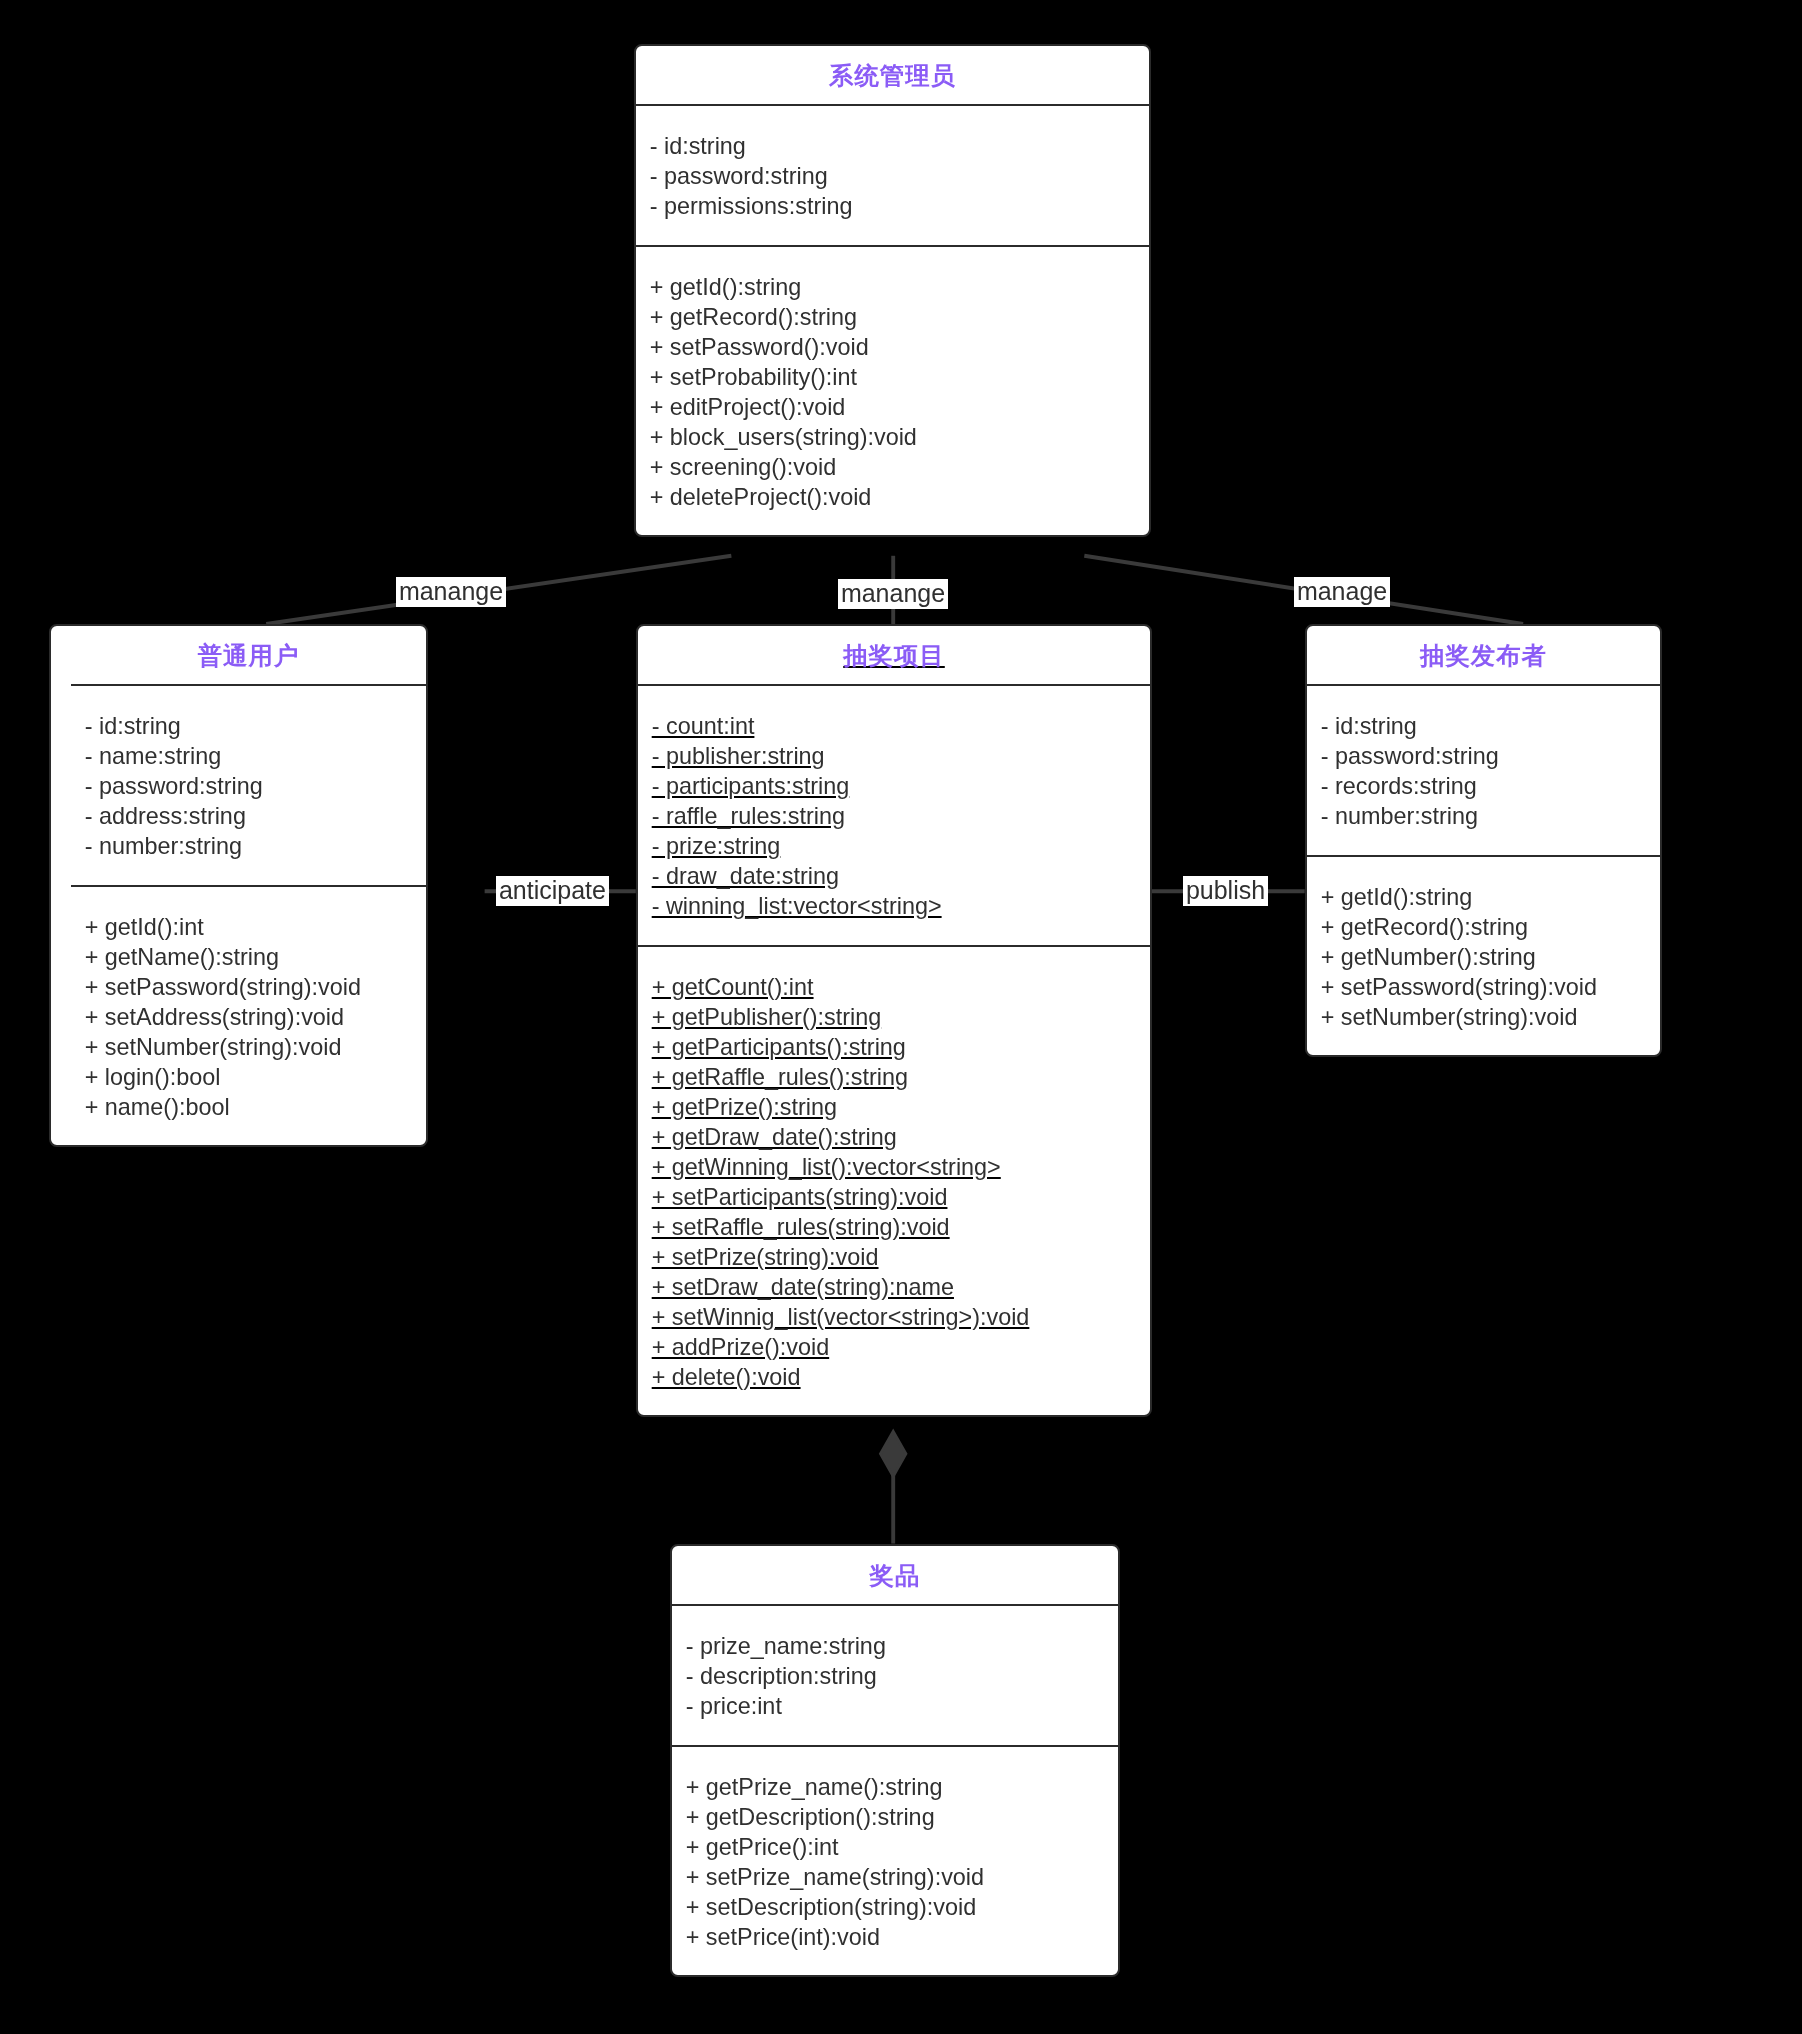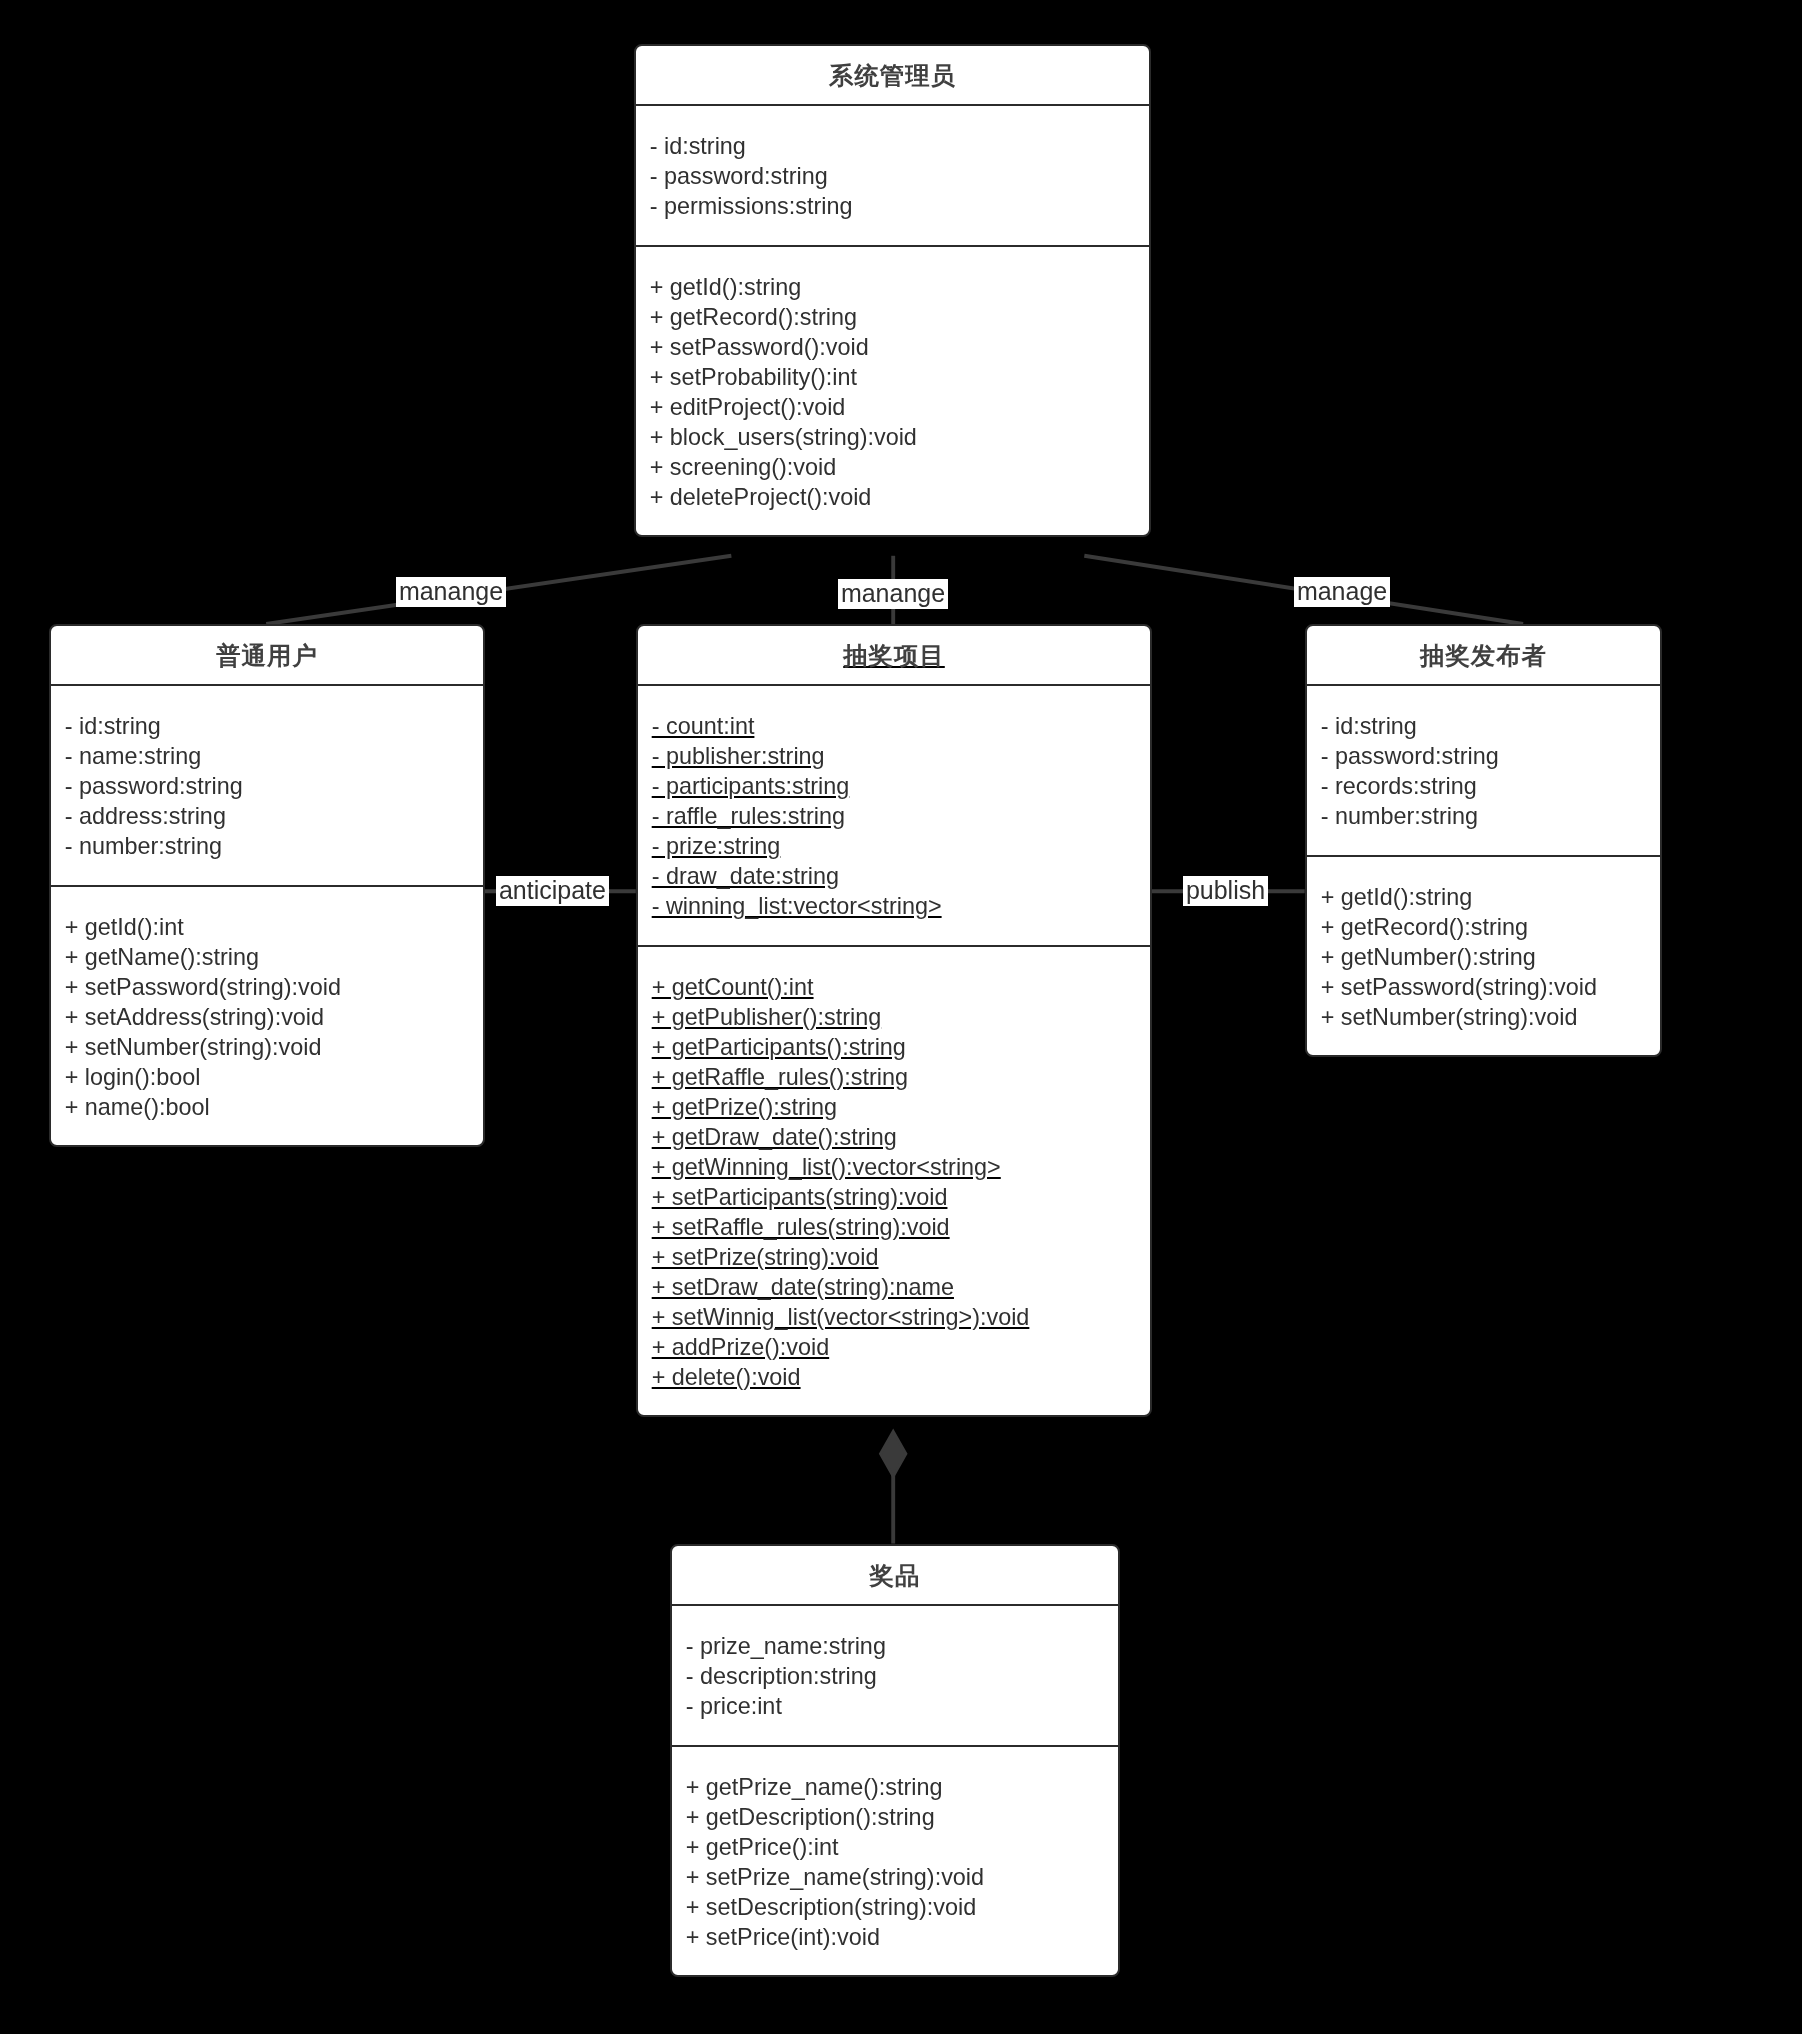--- a/index.html
+++ b/index.html
@@ -31,21 +31,21 @@
     background: #ffffff;
     border: 2.9px solid #2b2b2b;
     border-radius: 7.8px;
     overflow: hidden;
     z-index: 5;
   }
   .uml-title {
     text-align: center;
     font-weight: bold;
     font-size: 24.4px;
-    color: #404040;
+    color: #8b5cf6;
     padding: 13.7px 7.8px 12.7px 7.8px;
     border-bottom: 2.9px solid #2b2b2b;
     letter-spacing: 1px;
     white-space: nowrap;
   }
   .uml-compartment {
     padding: 25px 9.8px 23.4px 13.7px;
   }
   .uml-compartment.attrs {
     border-bottom: 2.9px solid #2b2b2b;
@@ -105,21 +105,21 @@
       <div class="uml-line">+ getRecord():string</div>
       <div class="uml-line">+ setPassword():void</div>
       <div class="uml-line">+ setProbability():int</div>
       <div class="uml-line">+ editProject():void</div>
       <div class="uml-line">+ block_users(string):void</div>
       <div class="uml-line">+ screening():void</div>
       <div class="uml-line">+ deleteProject():void</div>
     </div>
   </div>
 
-  <div class="uml-class" style="left:49px; top:624px; width:436px;">
+  <div class="uml-class" style="left:49px; top:624px; width:379px;padding-left:20px;">
     <div class="uml-title">普通用户</div>
     <div class="uml-compartment attrs">
       <div class="uml-line">- id:string</div>
       <div class="uml-line">- name:string</div>
       <div class="uml-line">- password:string</div>
       <div class="uml-line">- address:string</div>
       <div class="uml-line">- number:string</div>
     </div>
     <div class="uml-compartment methods">
       <div class="uml-line">+ getId():int</div>

